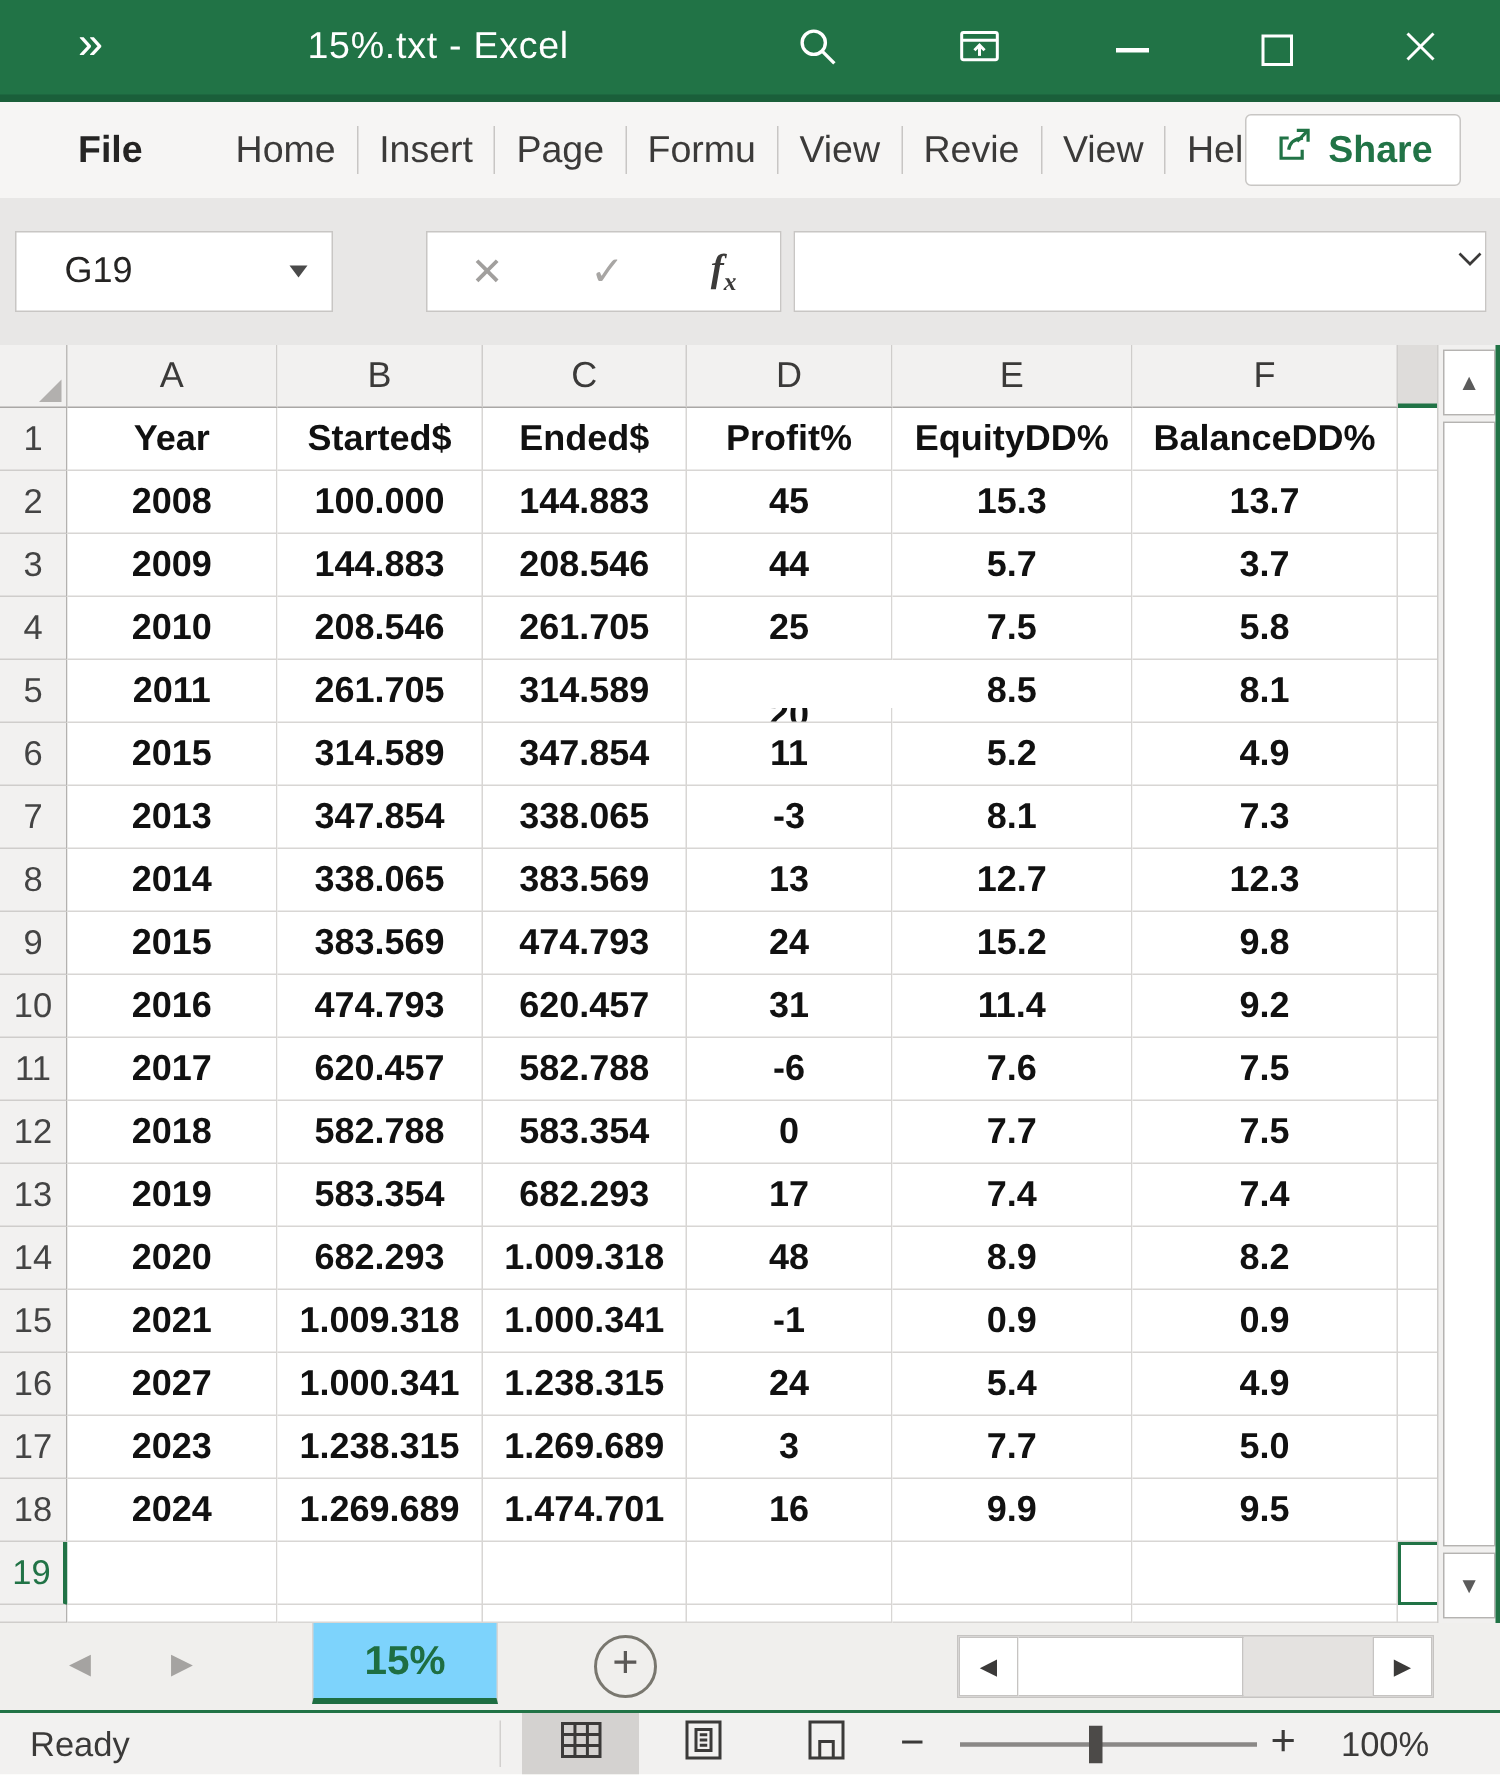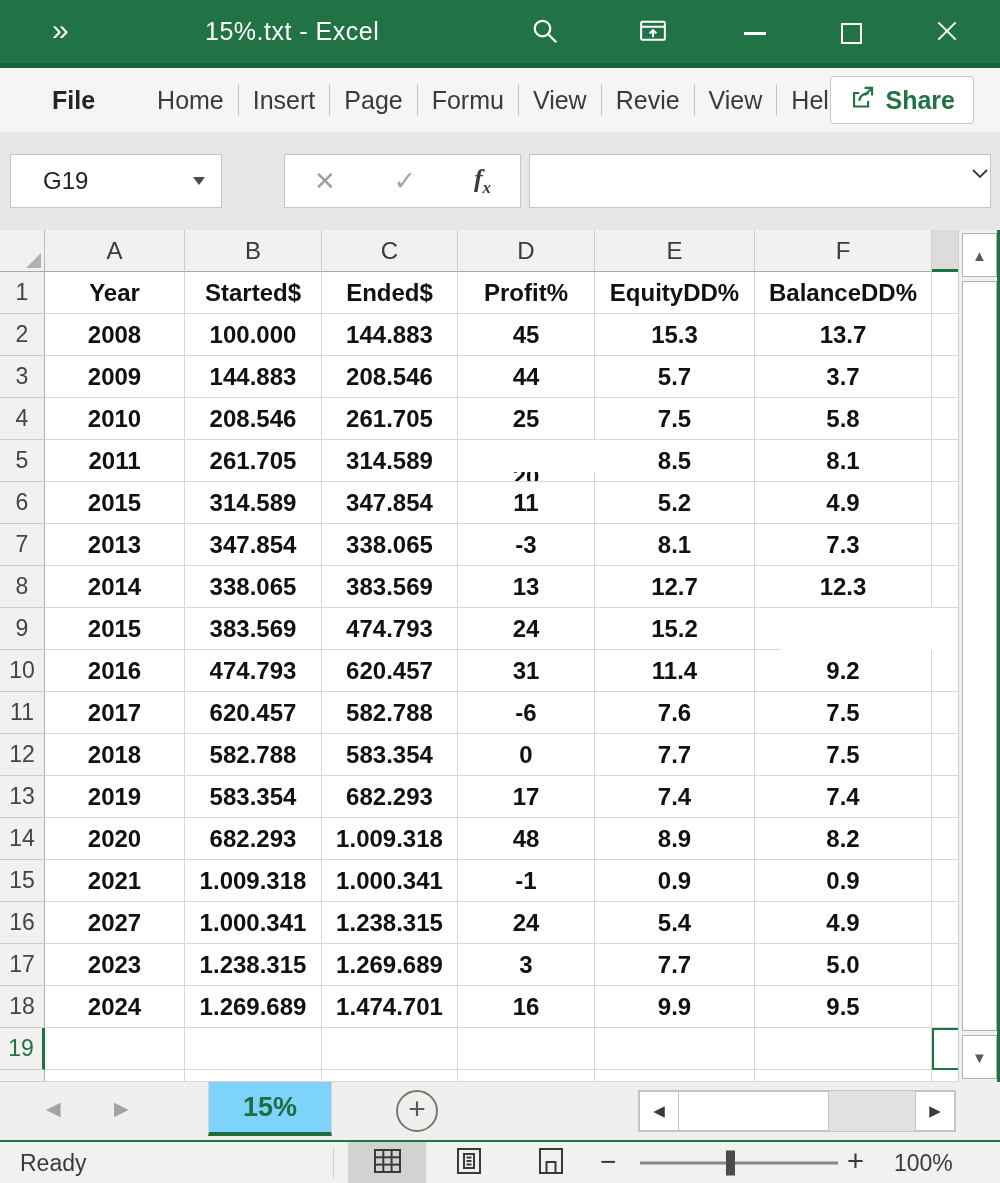--- a/index.html
+++ b/index.html
@@ -276,20 +276,21 @@
           <div class="cell" style="width: 177px;">12.3</div>
           <div class="cell gcell"></div>
         </div>
         <div class="grow">
           <div class="rowhdr">9</div>
           <div class="cell" style="width: 140px;">2015</div>
           <div class="cell" style="width: 137px;">383.569</div>
           <div class="cell" style="width: 136px;">474.793</div>
           <div class="cell" style="width: 137px;">24</div>
           <div class="cell" style="width: 160px;">15.2</div>
+          <div class="cell" style="width: 177px;">9.8</div>
           <div class="cell gcell"></div>
         </div>
         <div class="grow">
           <div class="rowhdr">10</div>
           <div class="cell" style="width: 140px;">2016</div>
           <div class="cell" style="width: 137px;">474.793</div>
           <div class="cell" style="width: 136px;">620.457</div>
           <div class="cell" style="width: 137px;">31</div>
           <div class="cell" style="width: 160px;">11.4</div>
           <div class="cell" style="width: 177px;">9.2</div>

